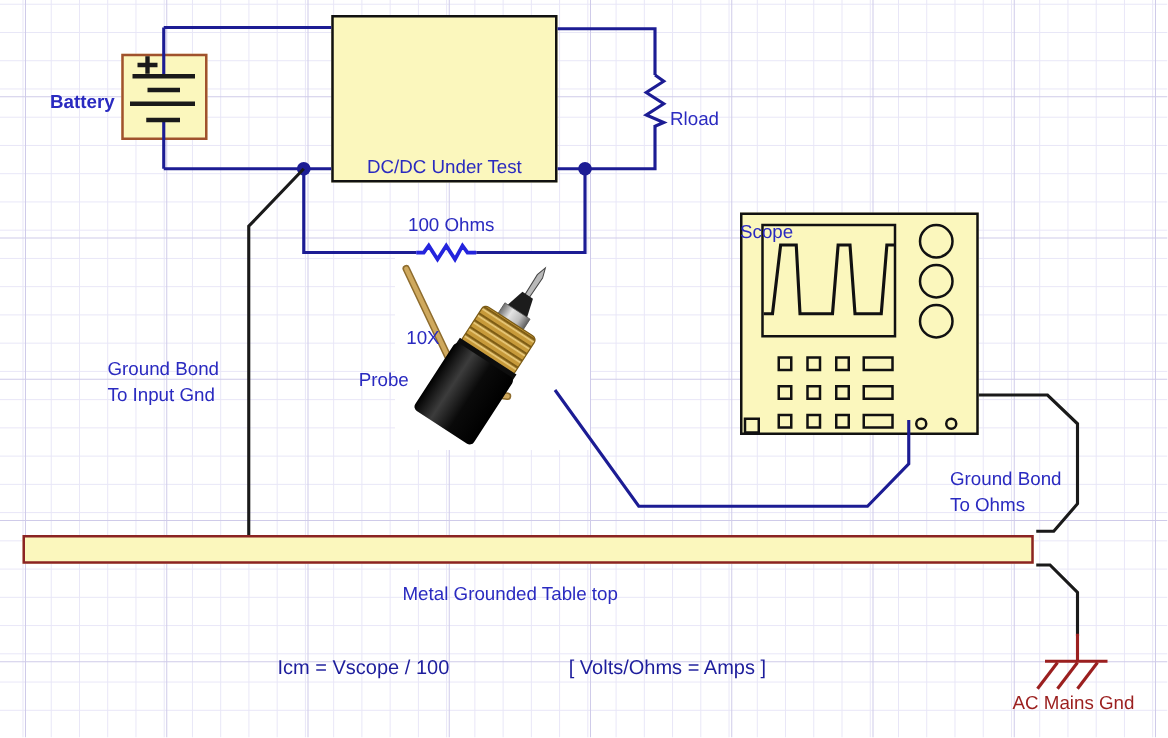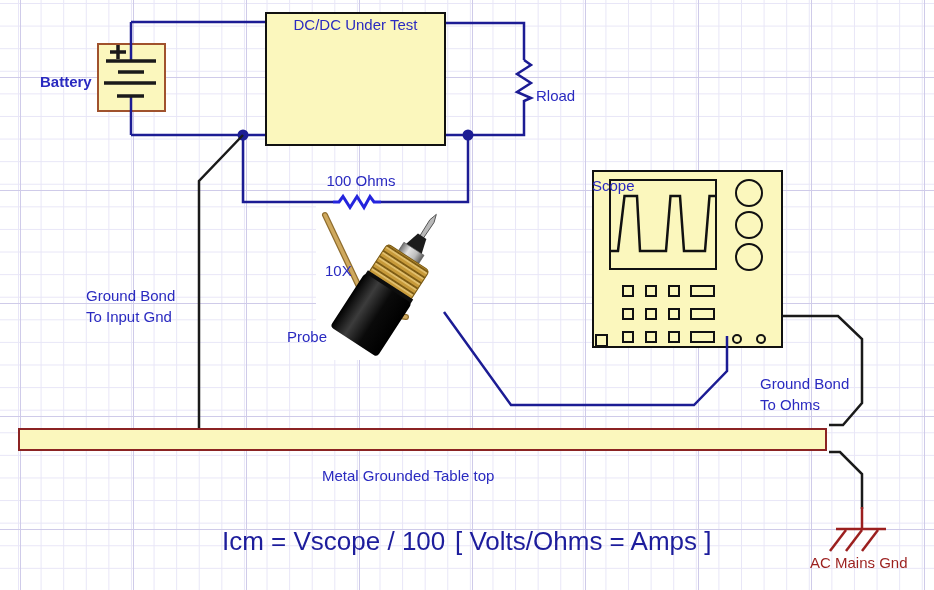--- a/index.html
+++ b/index.html
@@ -15,24 +15,24 @@
       linear-gradient(to right,#cfcbe9 1px,transparent 1px),
       linear-gradient(to bottom,#cfcbe9 1px,transparent 1px),
       linear-gradient(to right,#e8e6f7 1px,transparent 1px),
       linear-gradient(to bottom,#e8e6f7 1px,transparent 1px);
     background-size:113px 113px,113px 113px,22.6px 22.6px,22.6px 22.6px;
     background-position:20px 0,0 77px,18px 3px,18px 3px;
   }
   .abs{position:absolute;}
   .ybox{background:var(--component-fill);border:2.5px solid #111;}
   .label{color:var(--label-text);font-size:15px;line-height:21px;white-space:nowrap;}
-  .formula{color:var(--formula-text);font-size:26px;white-space:nowrap;text-align:center;}
+  .formula{color:var(--formula-text);font-size:16px;white-space:nowrap;text-align:center;}
   .red-label{color:var(--ground-red);font-size:15px;white-space:nowrap;}
   #battery-box{left:97px;top:43px;width:69px;height:69px;background:var(--component-fill);border:2px solid var(--battery-border);}
-  #dcdc-box{left:265px;top:12px;width:181px;height:134px;display:flex;align-items:flex-start;justify-content:center;}
+  #dcdc-box{left:265px;top:12px;width:181px;height:134px;display:flex;align-items:flex-end;justify-content:center;}
   #scope-box{left:592px;top:170px;width:191px;height:178px;}
   #scope-screen{left:609px;top:179px;width:108px;height:91px;border:2.5px solid #111;}
   .knob{width:28px;height:28px;border:2.5px solid #111;border-radius:50%;}
   .btn{width:12px;height:12px;border:2px solid #111;}
   .btn-wide{width:25px;height:12px;border:2px solid #111;}
   .jack{width:10px;height:10px;border:2px solid #111;border-radius:50%;}
   #table-bar{left:18px;top:428px;width:809px;height:23px;background:var(--component-fill);border:2px solid var(--table-border);}
   #probe-photo{left:316px;top:203px;width:156px;height:157px;background:#fff;}
   svg.overlay{position:absolute;left:0;top:0;pointer-events:none;}
 </style>
@@ -139,21 +139,21 @@
       <path d="M846,530 L830,551"></path>
       <path d="M862,530 L846,551"></path>
       <path d="M878,530 L862,551"></path>
     </g>
   </svg>
 
   <div class="abs label" style="left:40px;top:71px;font-weight:bold;">Battery</div>
   <div class="abs label" style="left:536px;top:85px;">Rload</div>
   <div class="abs label" style="left:322px;top:170px;width:78px;text-align:center;">100 Ohms</div>
   <div class="abs label" style="left:289px;top:260px;padding-left:36px;">10X</div>
-  <div class="abs label" style="left:287px;top:294px;margin-top:32px;">Probe</div>
+  <div class="abs label" style="left:287px;top:294px;">Probe</div>
   <div class="abs label" style="left:592px;top:147px;margin-top:28px;">Scope</div>
   <div class="abs label" style="left:86px;top:285px;">
     <span style="display:block">Ground Bond</span>
     <span style="display:block">To Input Gnd</span>
   </div>
   <div class="abs label" style="left:760px;top:373px;">
     <span style="display:block">Ground Bond</span>
     <span style="display:block">To Ohms</span>
   </div>
   <div class="abs label" style="left:322px;top:465px;">Metal Grounded Table top</div>

